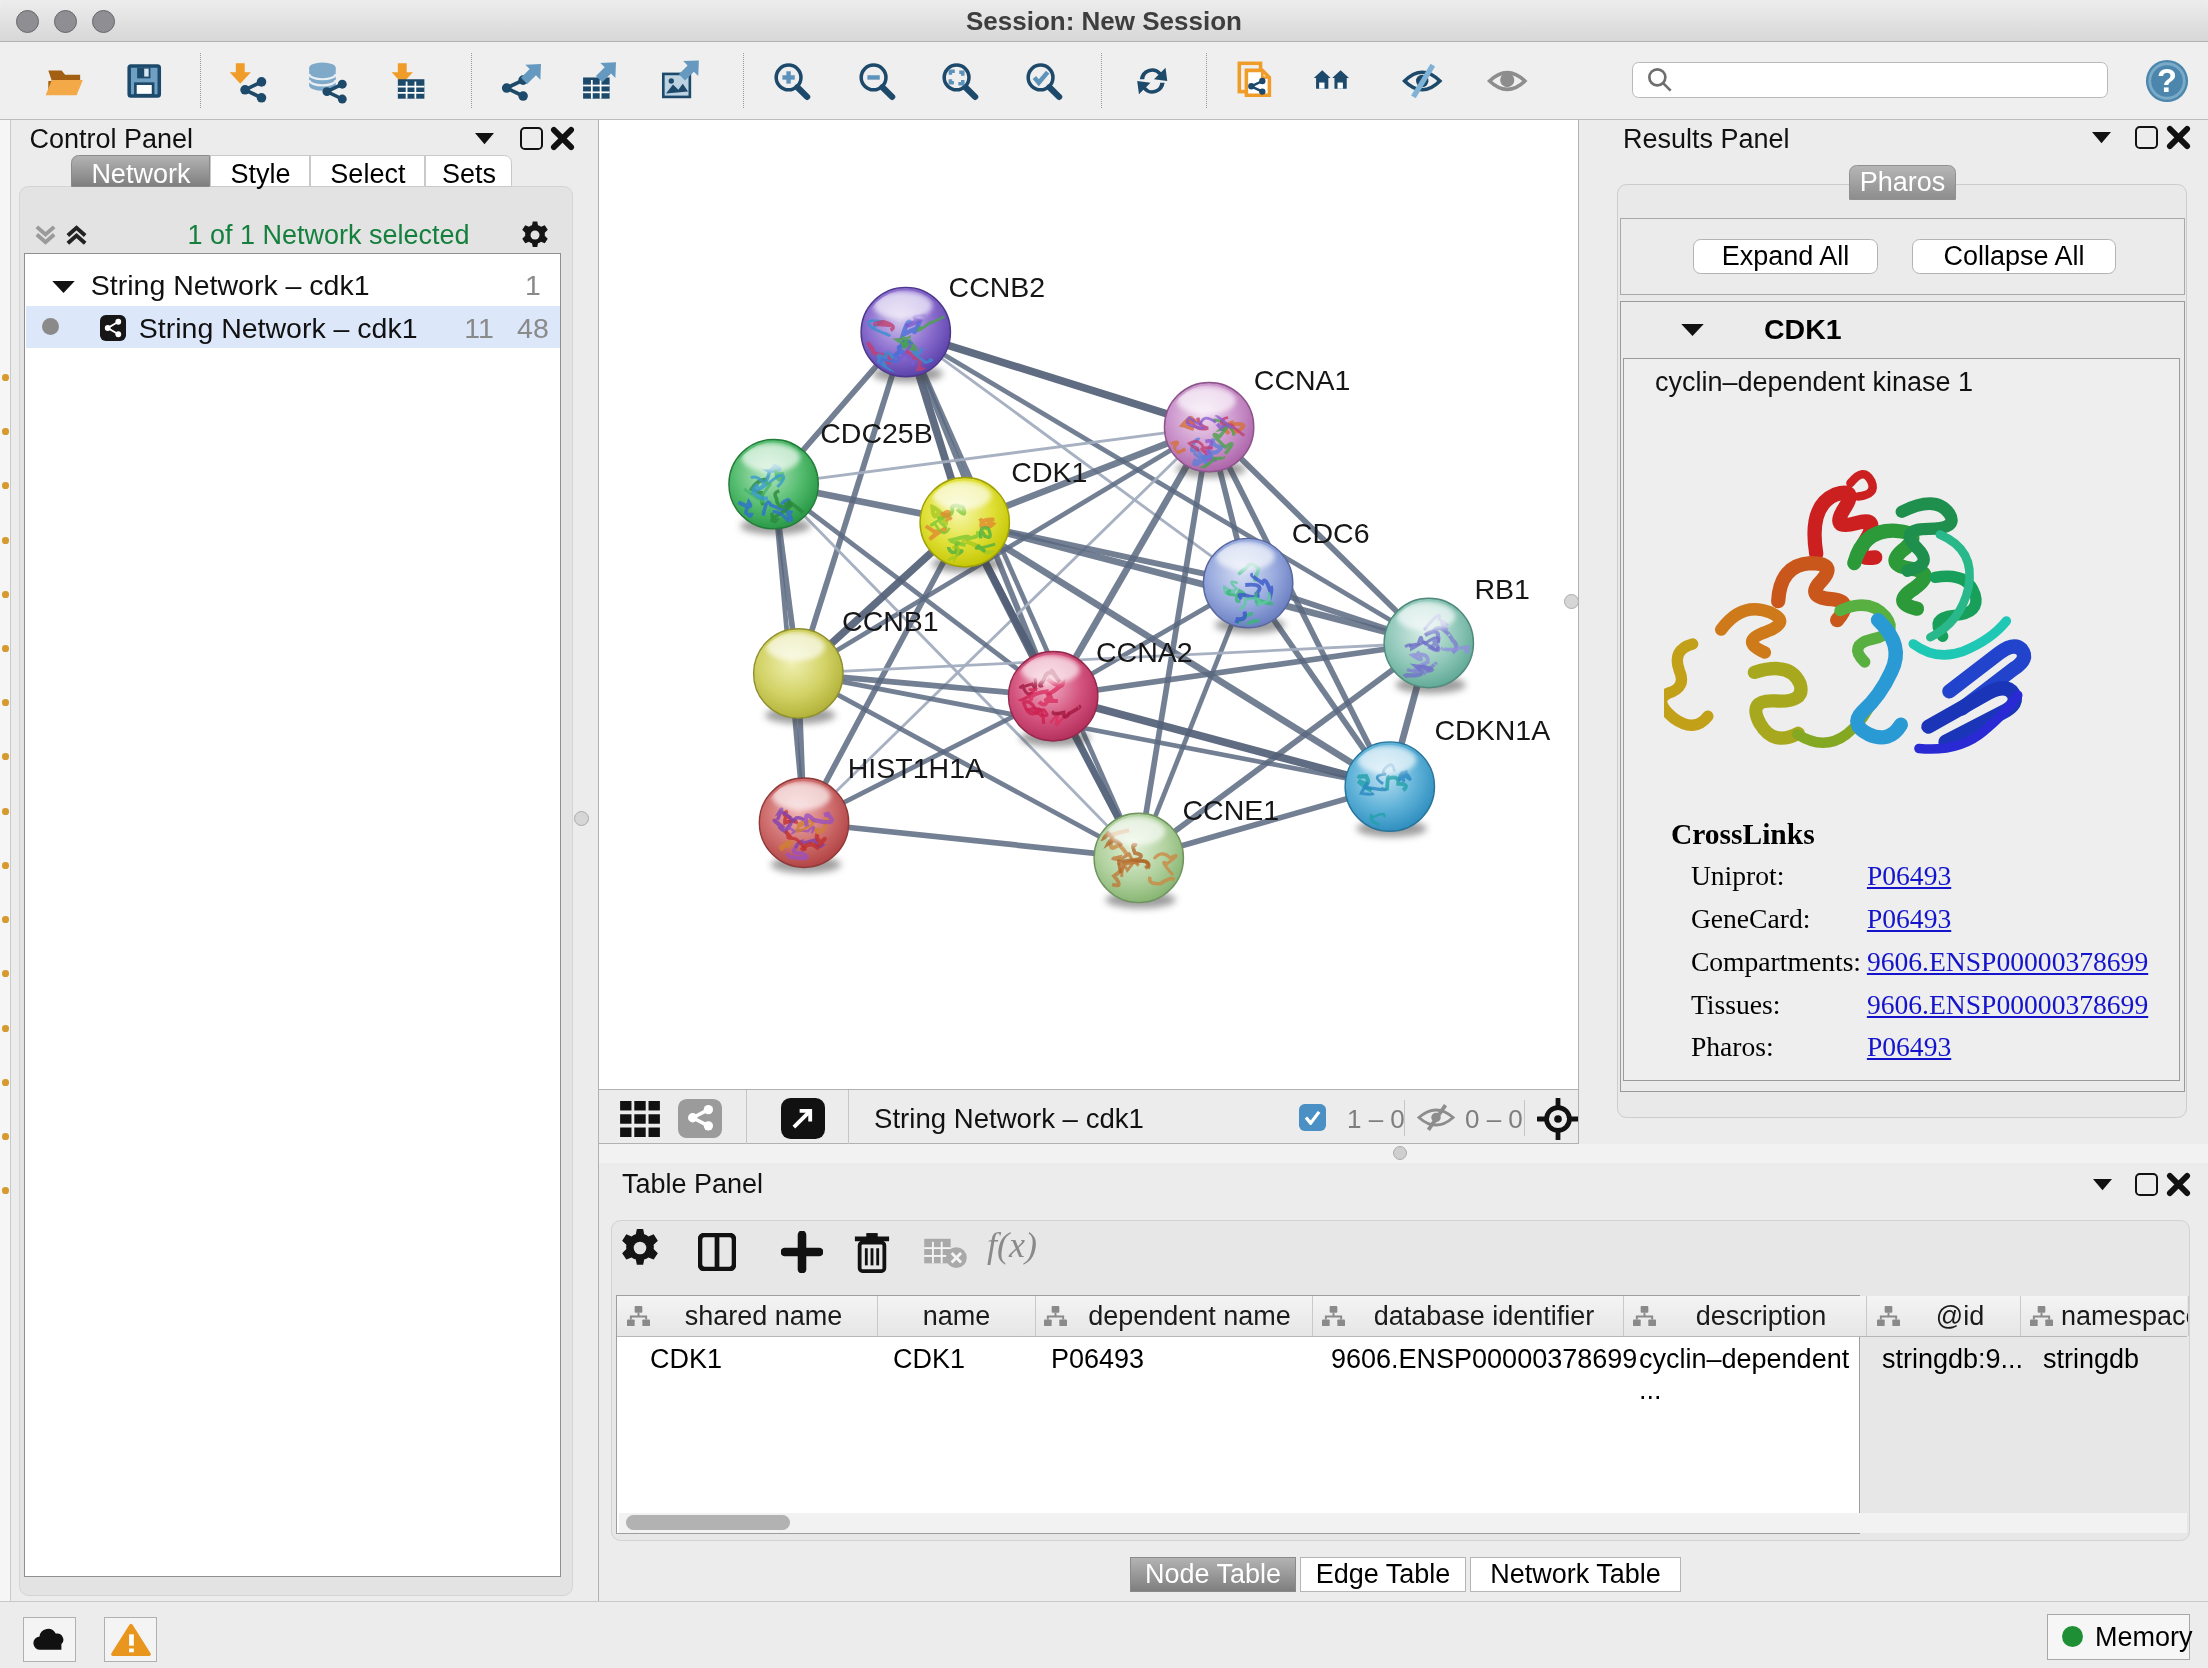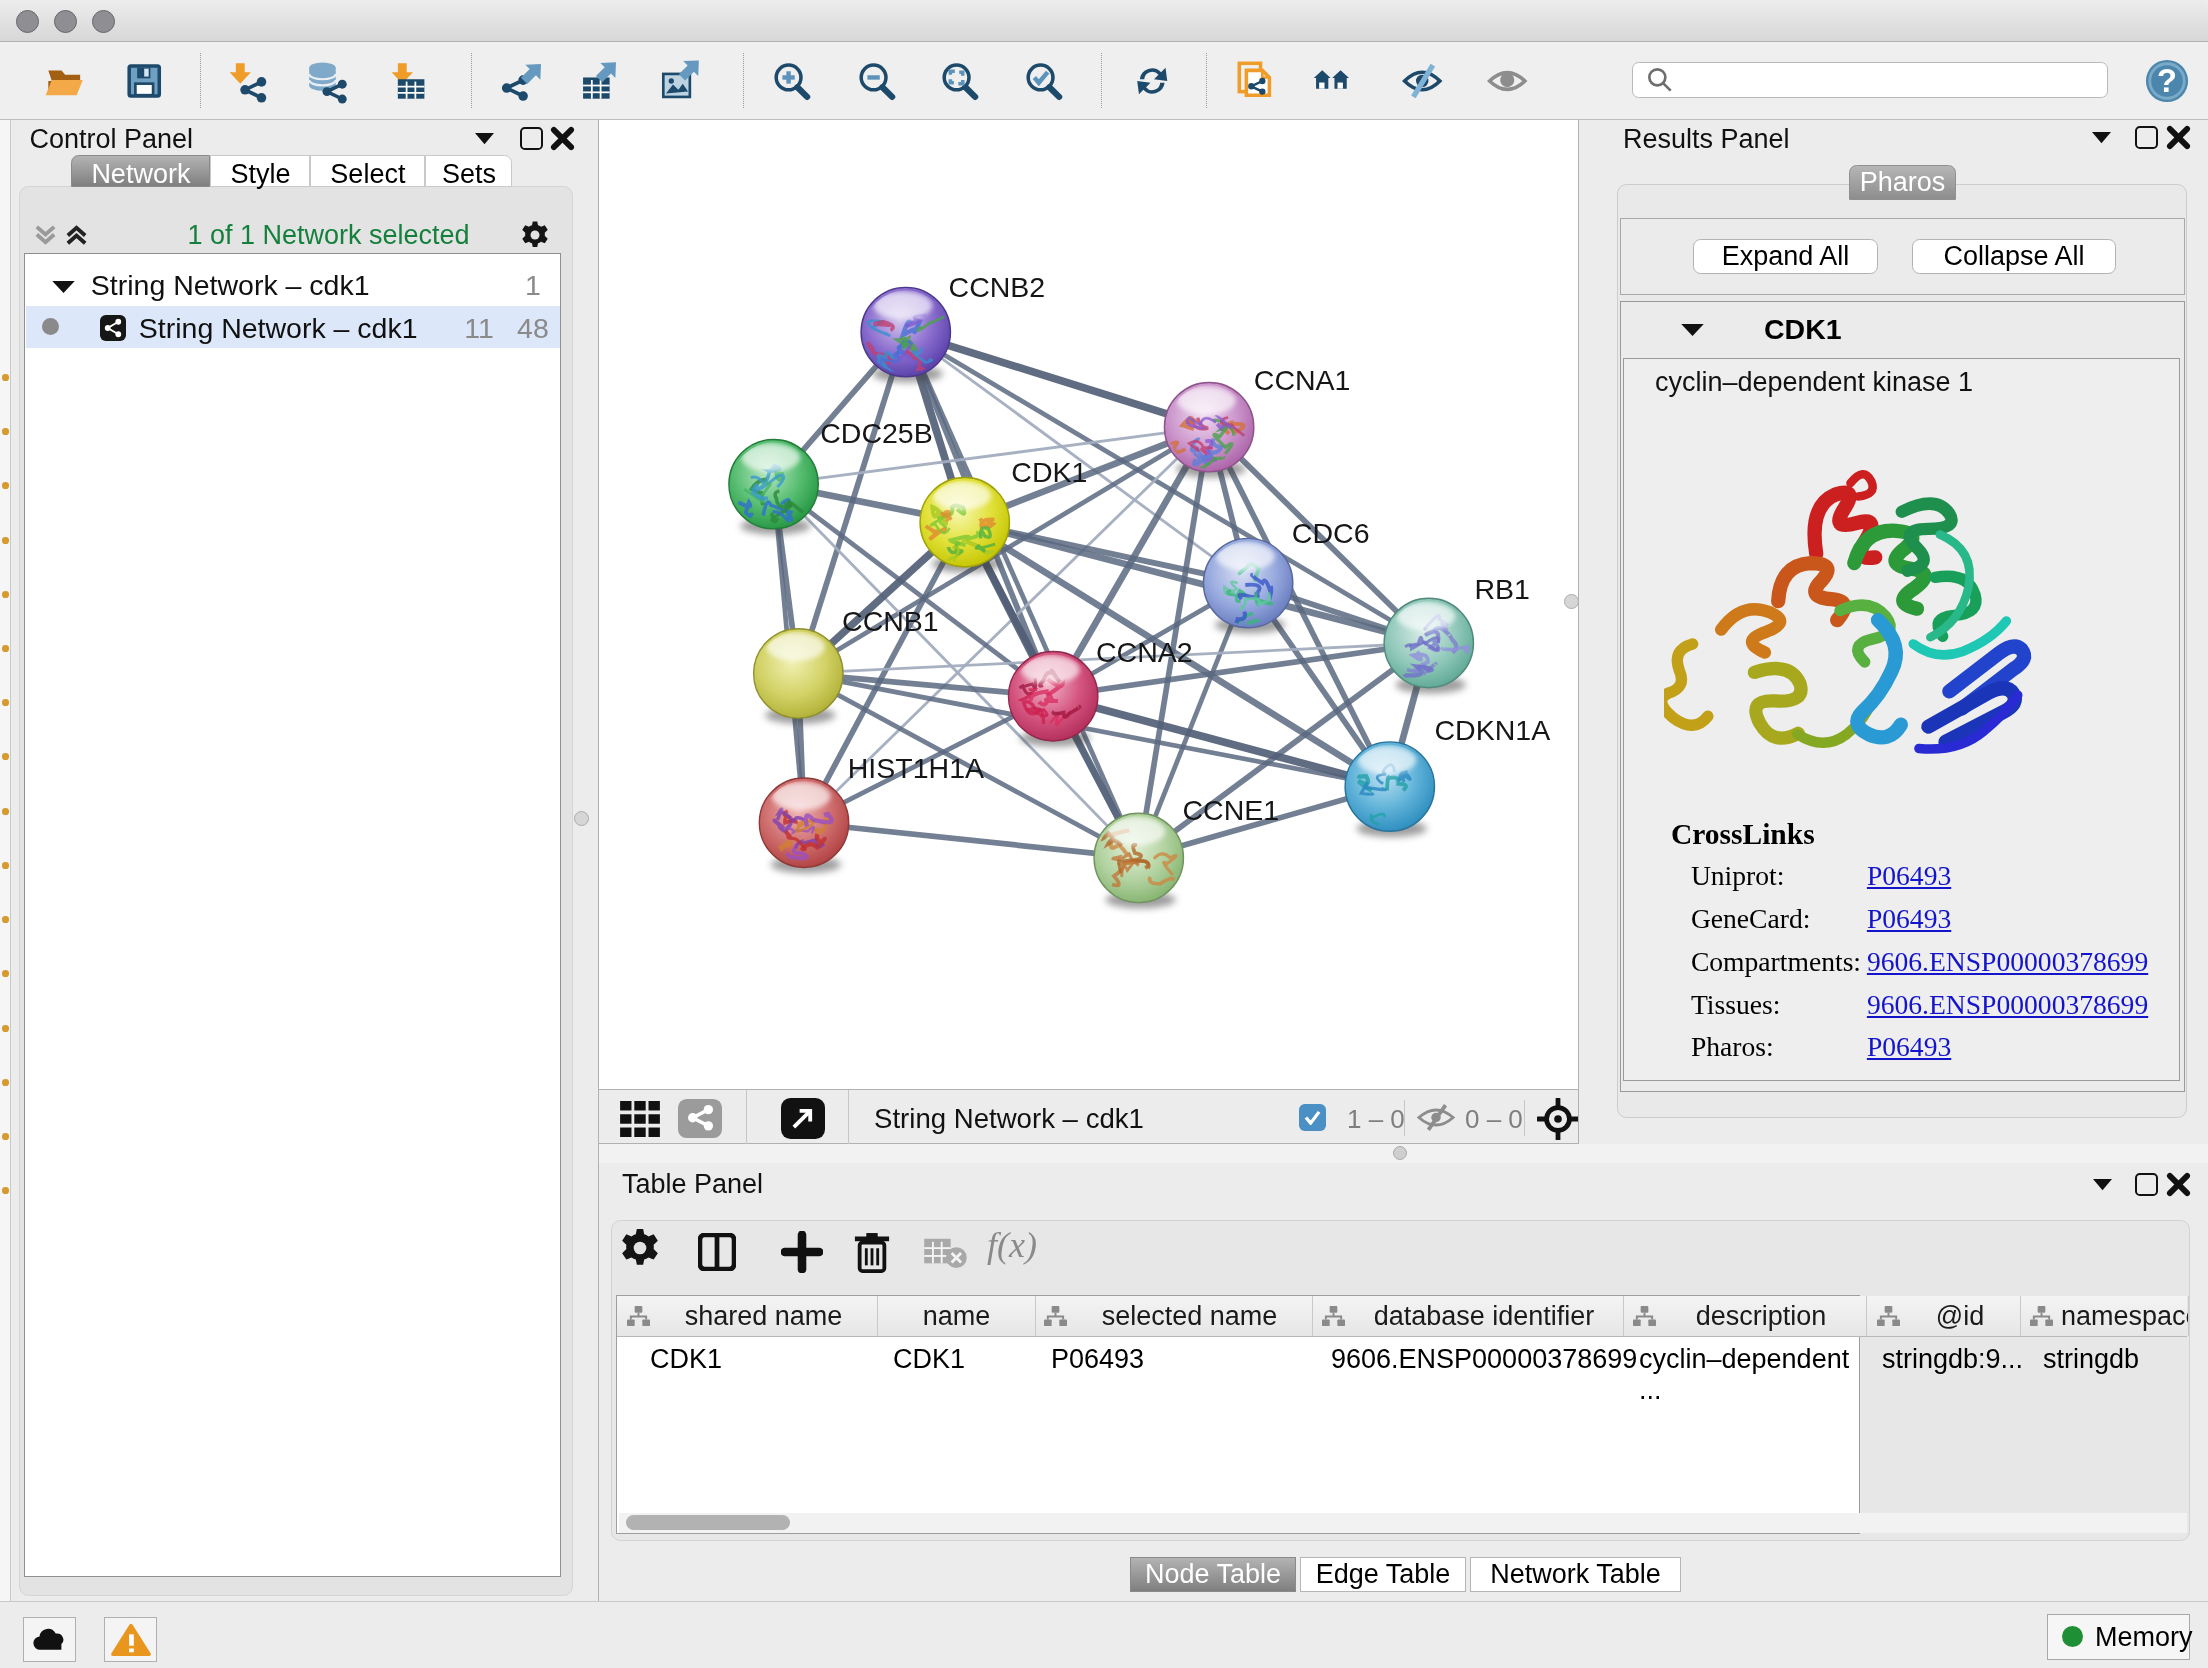--- a/index.html
+++ b/index.html
@@ -89,20 +89,21 @@
 #memory { position:absolute; left:2047px; top:12.4px; width:143px; height:46px;
   background:#f6f6f6; border:1.9px solid #a8a8a8; font-size:27px; color:#000; }
 </style>
 </head>
 <body>
 
 <div class="abs" id="titlebar">
   <div class="tl" style="left:16px;"></div>
   <div class="tl" style="left:54px;"></div>
   <div class="tl" style="left:92px;"></div>
+  <div id="title">Session: New Session</div>
 </div>
 
 <div class="abs" id="toolbar">
   <div id="tb-icons">
       <svg class="tbi" style="left:43px;" width="49" height="46" viewBox="0 0 52 48">
         <path d="M6 12 h15 l4 5 h17 v7 H10 z" fill="#a35f12"></path>
 <path d="M6 12 v26 l4 0 6 -14 h-10 z" fill="#a35f12"></path>
 <path d="M3 40 l7 -17 h35 l-7 17 z" fill="#f3a947"></path>
       </svg>
       <svg class="tbi" style="left:123px;" width="49" height="46" viewBox="0 0 52 48">
@@ -911,21 +912,21 @@
           <svg width="25" height="23" viewBox="0 0 26 24" style="position:absolute;left:7.6px;top:8.6px;">
 <g fill="#8a8a8a">
               <rect x="9" y="1" width="8" height="7" rx="1"></rect>
               <rect x="1" y="15" width="8" height="7" rx="1"></rect>
               <rect x="17" y="15" width="8" height="7" rx="1"></rect>
             </g>
 <g stroke="#8a8a8a" stroke-width="2" fill="none">
               <path d="M13 8 v4 M5 15 v-3 h16 v3"></path>
             </g>
           </svg>
-          <div class="thtxt" style="left:32px;">selected name</div>
+          <div class="thtxt" style="left:32px;">dependent name</div>
         </div>
         <div class="th" style="left:696px;width:311px;">
           <svg width="25" height="23" viewBox="0 0 26 24" style="position:absolute;left:7.6px;top:8.6px;">
 <g fill="#8a8a8a">
               <rect x="9" y="1" width="8" height="7" rx="1"></rect>
               <rect x="1" y="15" width="8" height="7" rx="1"></rect>
               <rect x="17" y="15" width="8" height="7" rx="1"></rect>
             </g>
 <g stroke="#8a8a8a" stroke-width="2" fill="none">
               <path d="M13 8 v4 M5 15 v-3 h16 v3"></path>

